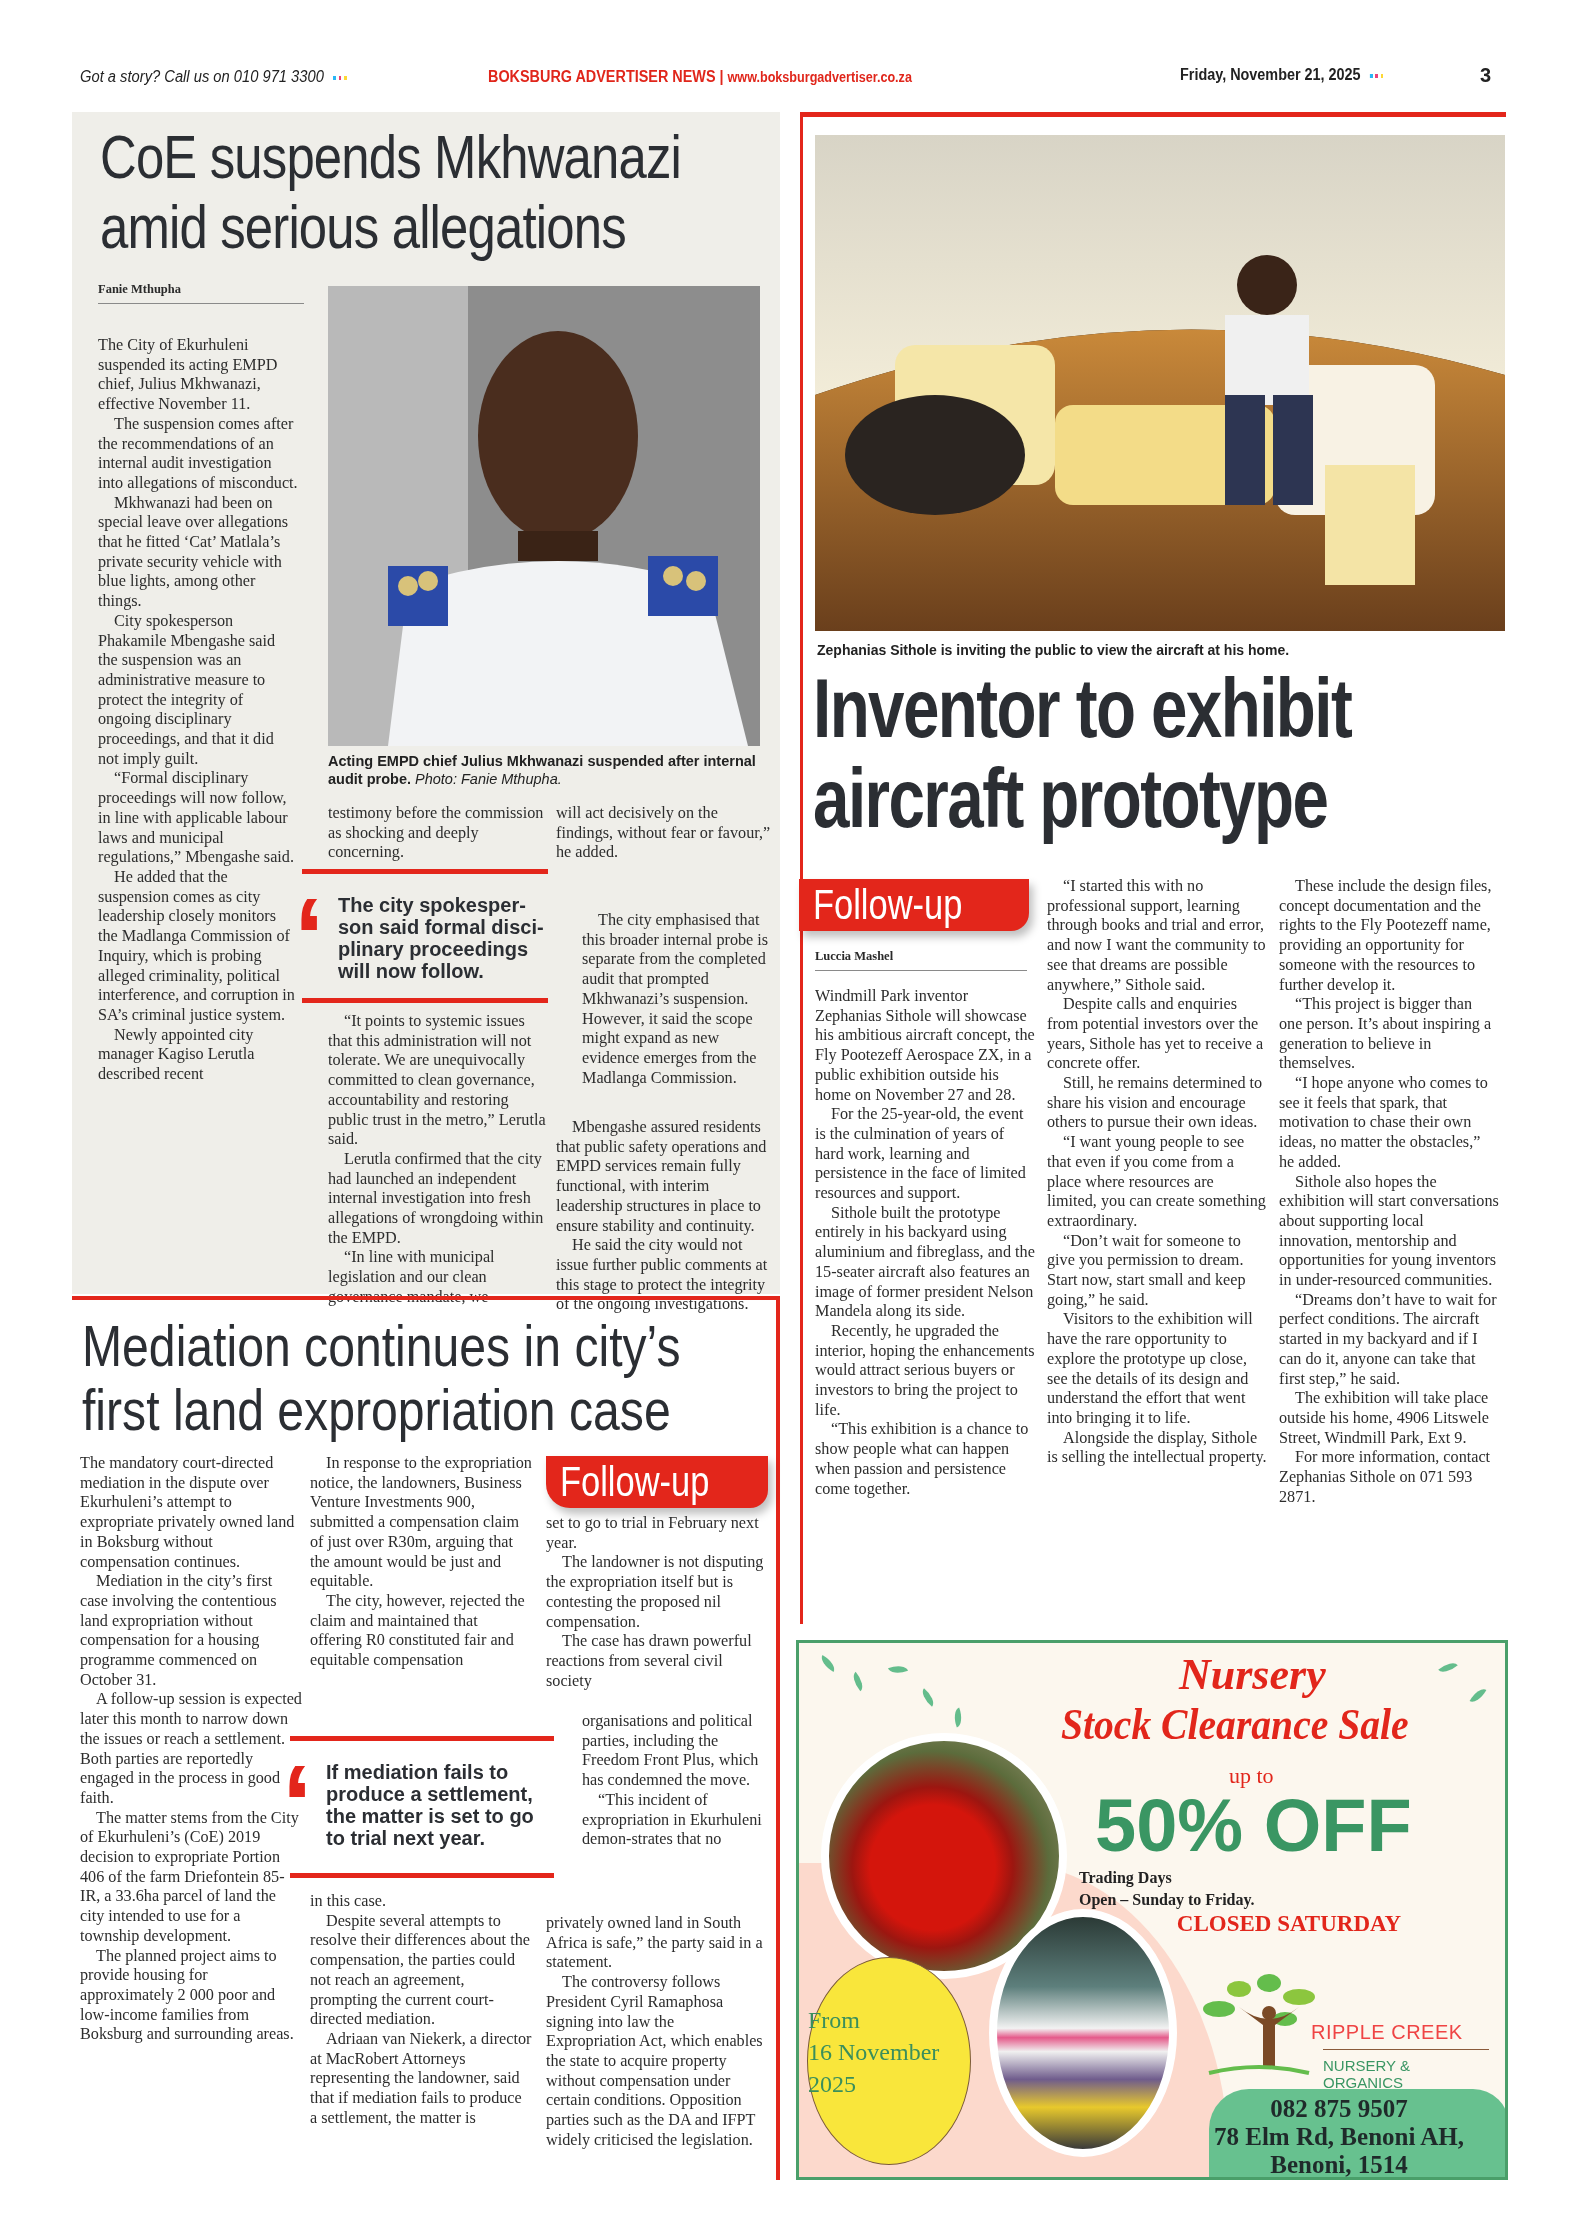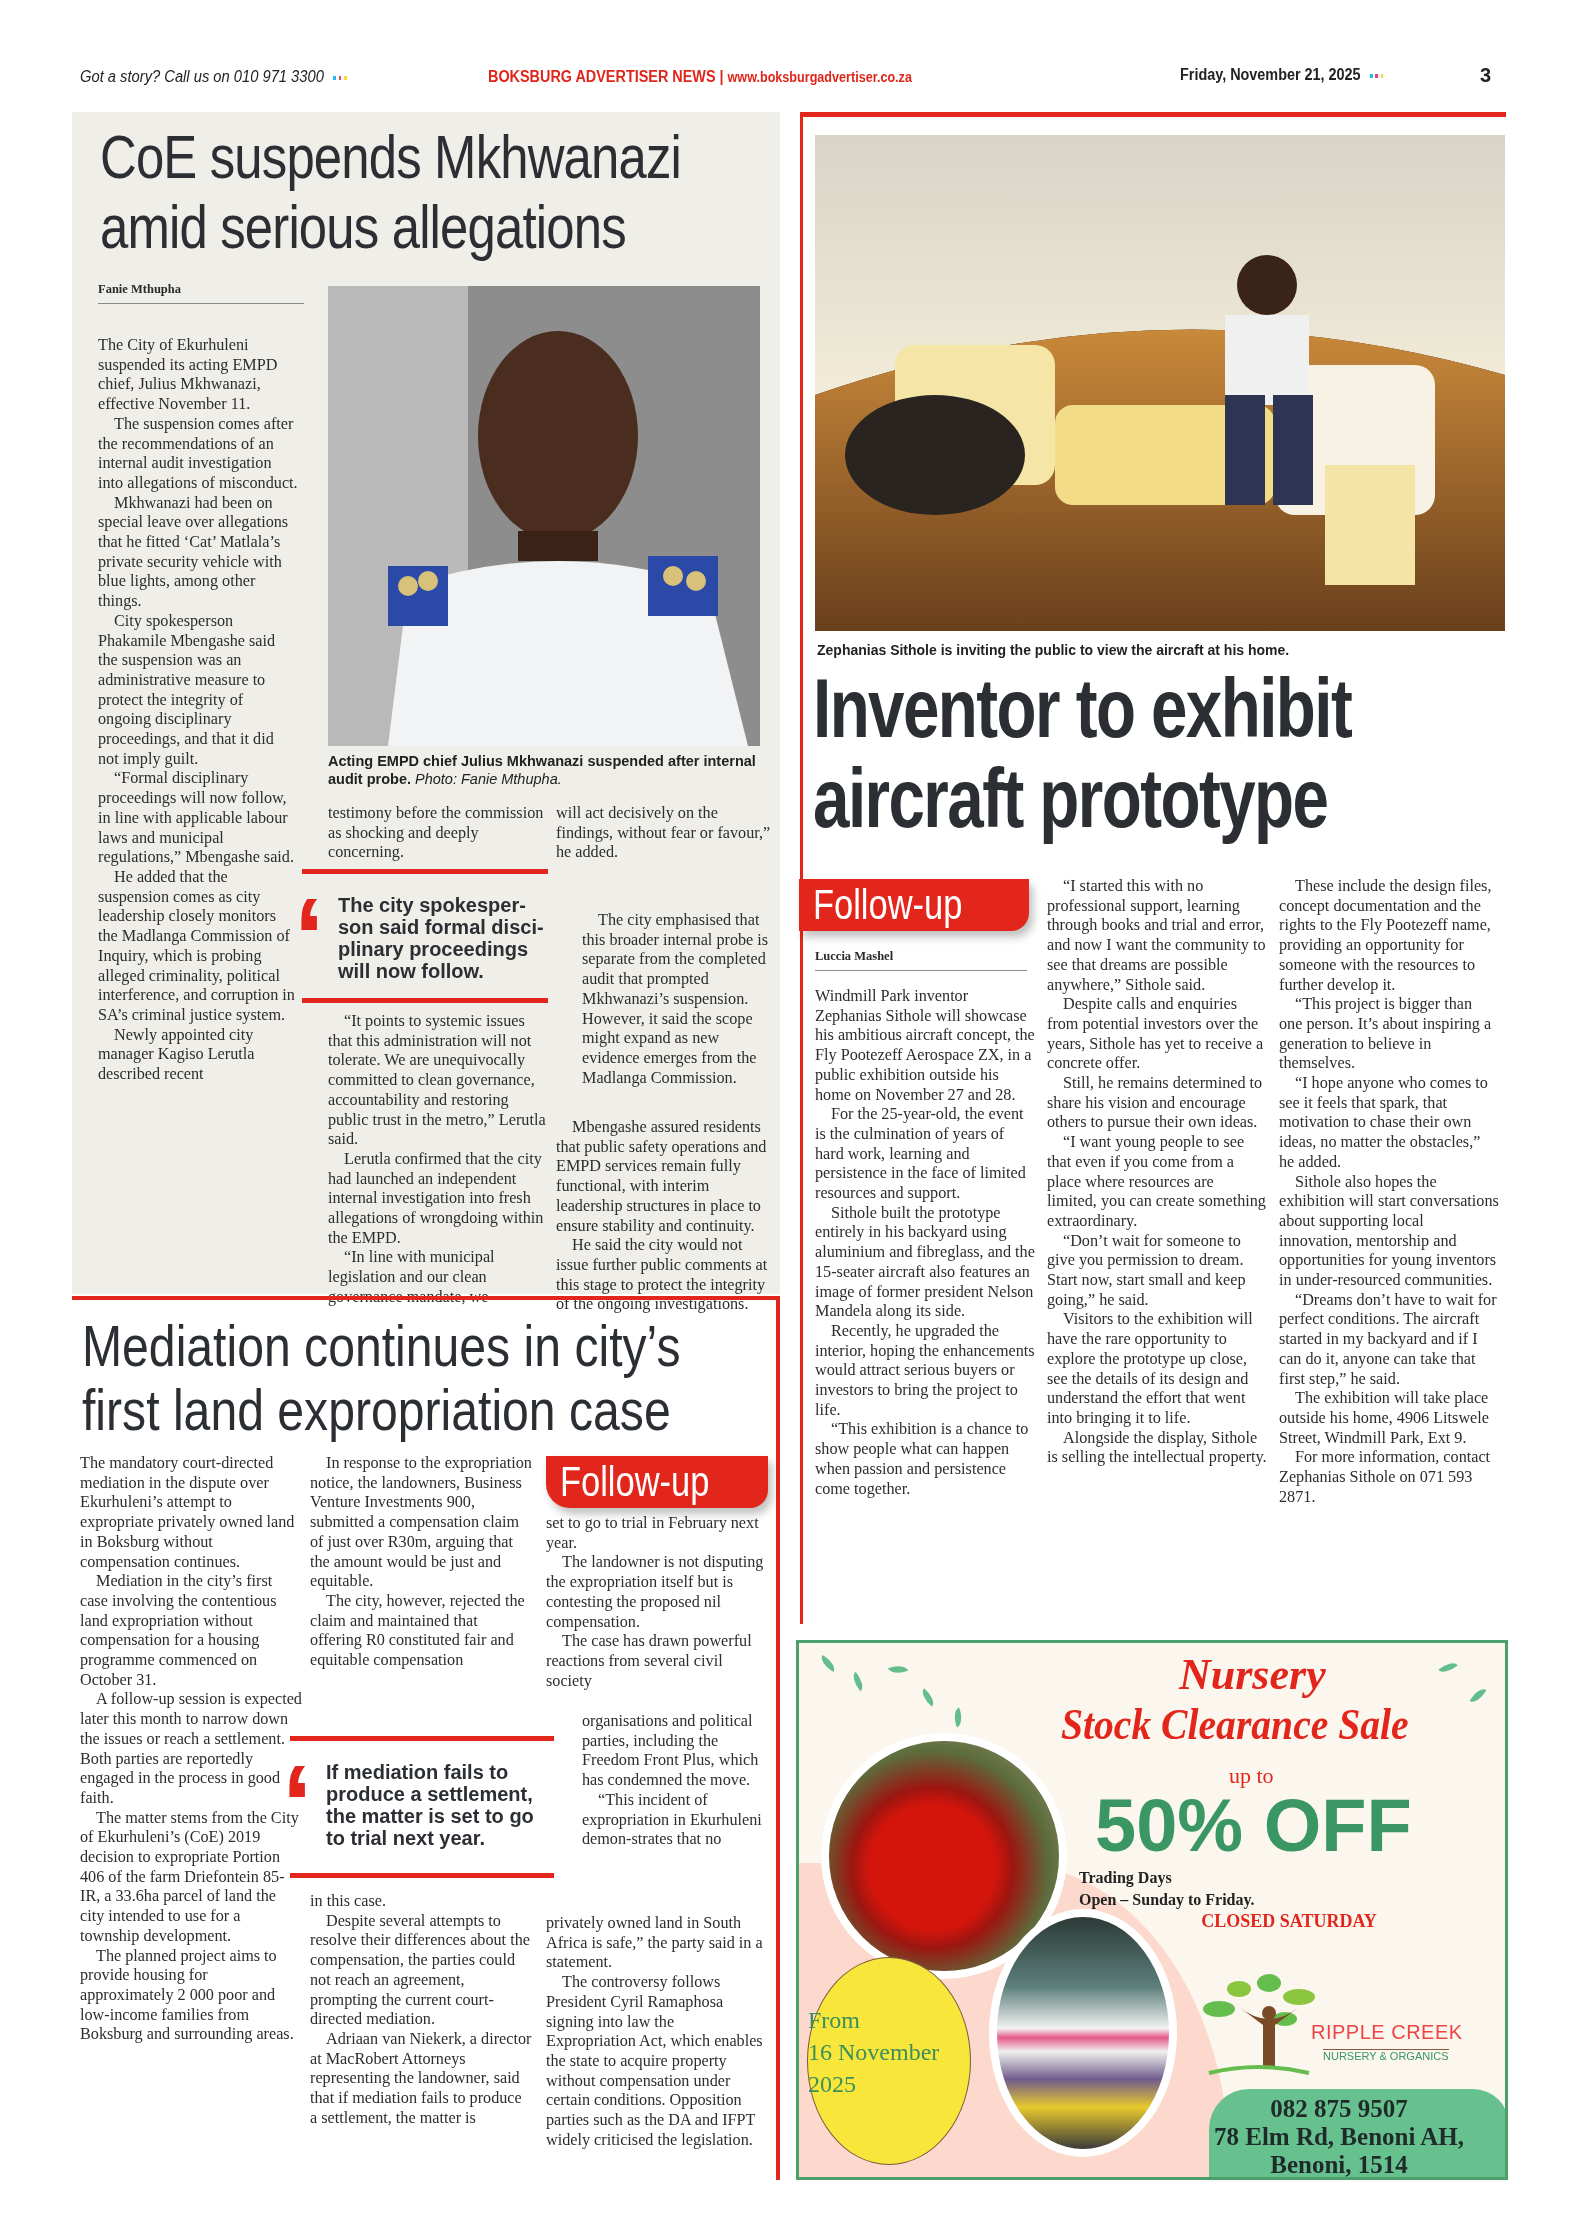--- a/index.html
+++ b/index.html
@@ -75,24 +75,24 @@
       background: radial-gradient(circle at 45% 55%, #d4150c 0 35%, #9c1610 45%, #5c6c3c 65%, #a59b7c 100%); }
   .ad .circle2 { position: absolute; left: 190px; top: 266px; width: 188px; height: 248px; border-radius: 50%; border: 8px solid #fff;
       background: linear-gradient(180deg, #2b3a36 0%, #5d7f7c 30%, #f2f2f2 48%, #e55a8a 52%, #f0f0f0 58%, #6f5c8c 70%, #e8c92c 82%, #3a3a3a 100%); }
   .ad .yellow { position: absolute; left: 8px; top: 314px; width: 164px; height: 208px; border-radius: 50%; background: #f9e63b; border: 1px solid #7b5a3a; }
   .ad .yellow .t { position: absolute; width: 100%; top: 46px; font-family: "Liberation Serif", serif; font-size: 24px; line-height: 32px; color: #3a8f5c; }
   .ad .script1 { position: absolute; left: 380px; top: 6px; font-family: "Liberation Serif", serif; font-style: italic; font-weight: bold; font-size: 44px; color: #e2261b; }
   .ad .script2 { position: absolute; left: 262px; top: 56px; font-family: "Liberation Serif", serif; font-style: italic; font-weight: bold; font-size: 44px; color: #e2261b; white-space: nowrap; transform: scaleX(0.9); transform-origin: left; }
   .ad .upto { position: absolute; left: 430px; top: 120px; font-family: "Liberation Serif", serif; font-size: 22px; color: #e2261b; }
   .ad .off { position: absolute; left: 296px; top: 140px; font-family: "Liberation Sans", sans-serif; font-weight: bold; font-size: 74px; color: #3a9663; white-space: nowrap; }
   .ad .tdays { position: absolute; left: 280px; top: 224px; width: 420px; text-align: left; font-family: "Liberation Serif", serif; font-weight: bold; font-size: 16px; line-height: 22px; color: #222; }
-  .ad .closed { position: absolute; left: 280px; top: 268px; width: 420px; text-align: center; font-family: "Liberation Serif", serif; font-weight: bold; font-size: 18px; color: #e2261b; }
+  .ad .closed { position: absolute; left: 280px; top: 268px; width: 420px; text-align: center; font-family: "Liberation Serif", serif; font-weight: bold; font-size: 23px; color: #e2261b; }
   .ad .logo { position: absolute; left: 400px; top: 326px; width: 290px; height: 110px; }
   .ad .logo .name { position: absolute; left: 112px; top: 52px; font-family: "Liberation Sans", sans-serif; font-size: 20px; color: #ef4444; letter-spacing: 0.5px; text-align: center; }
-  .ad .logo .sub { position: absolute; left: 124px; top: 80px; font-family: "Liberation Sans", sans-serif; font-size: 11px; color: #3a9663; border-top: 1px solid #8a5a3a; padding-top: 0; }
+  .ad .logo .sub { position: absolute; left: 124px; top: 80px; font-family: "Liberation Sans", sans-serif; font-size: 15px; color: #3a9663; border-top: 1px solid #8a5a3a; padding-top: 7px; }
   .ad .green { position: absolute; left: 410px; top: 446px; width: 300px; height: 100px; background: #67c18f; border-top-left-radius: 40px; border-top-right-radius: 36px; }
   .ad .contact { position: absolute; left: 380px; top: 452px; width: 320px; text-align: center; font-family: "Liberation Serif", serif; font-weight: bold; font-size: 25px; line-height: 28px; color: #1f2a2a; }
   .leaf { position: absolute; width: 18px; height: 9px; background: #64bd8c; border-radius: 0 100% 0 100%; }
 </style>
 </head>
 <body>
 
 <div class="masthead">
   <div class="mh-left"><span>Got a story? Call us on 010 971 3300</span><span class="dots"></span></div>
   <div class="mh-center"><span>BOKSBURG ADVERTISER NEWS</span><span> | </span><span class="url">www.boksburgadvertiser.co.za</span></div>

